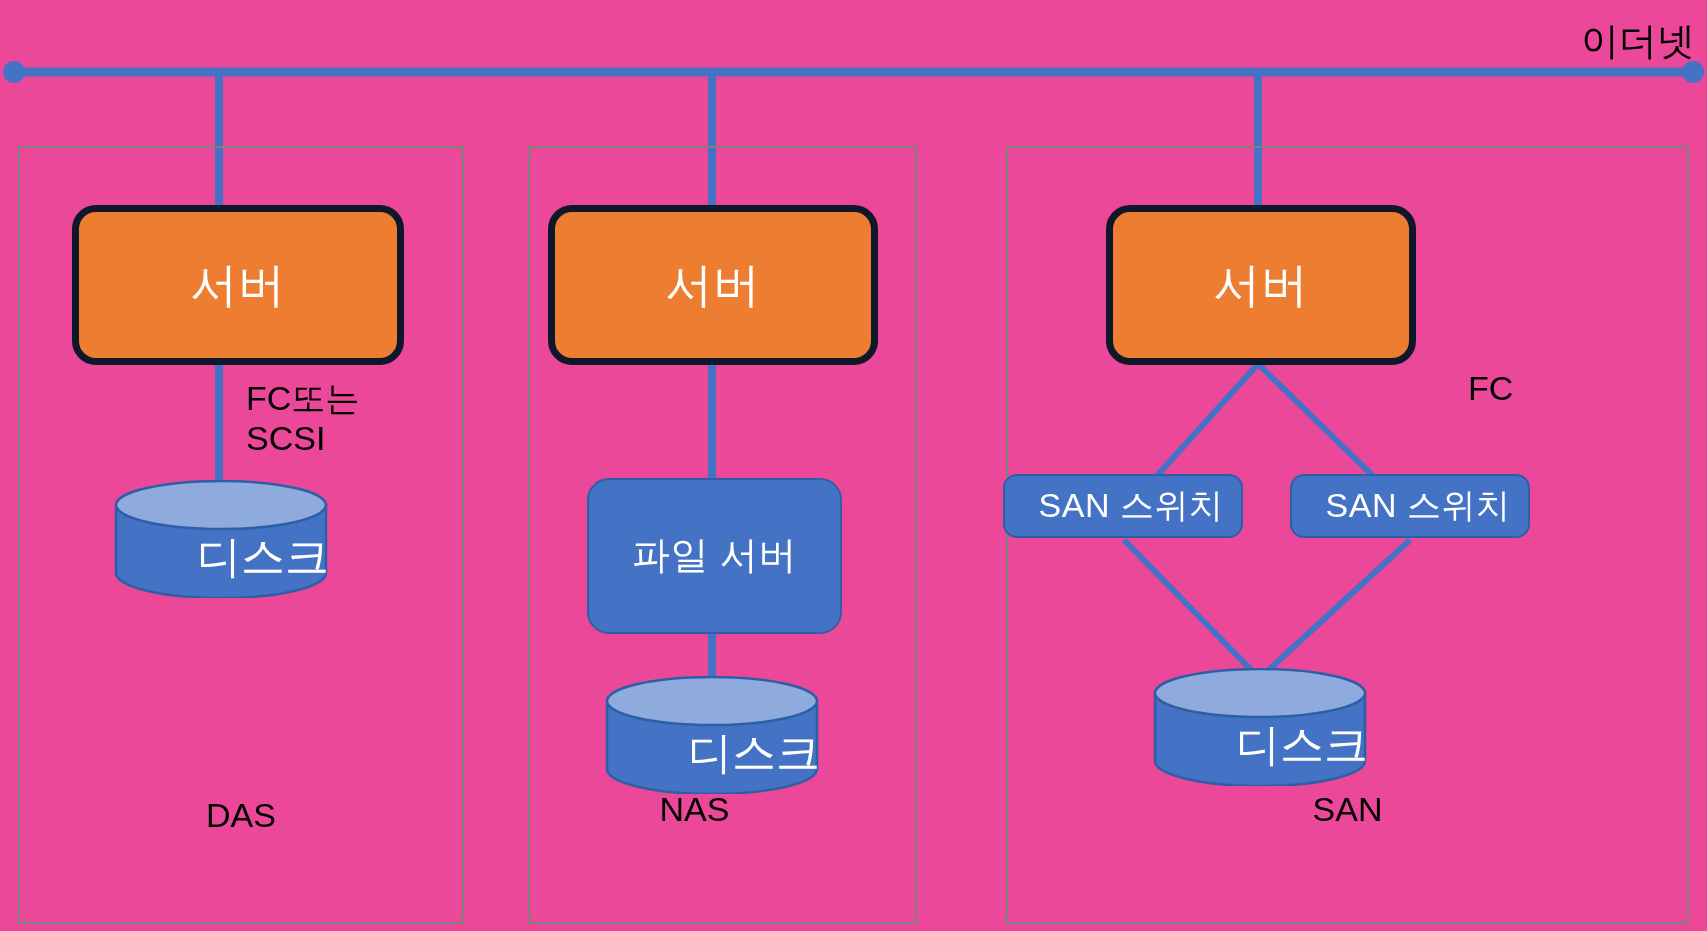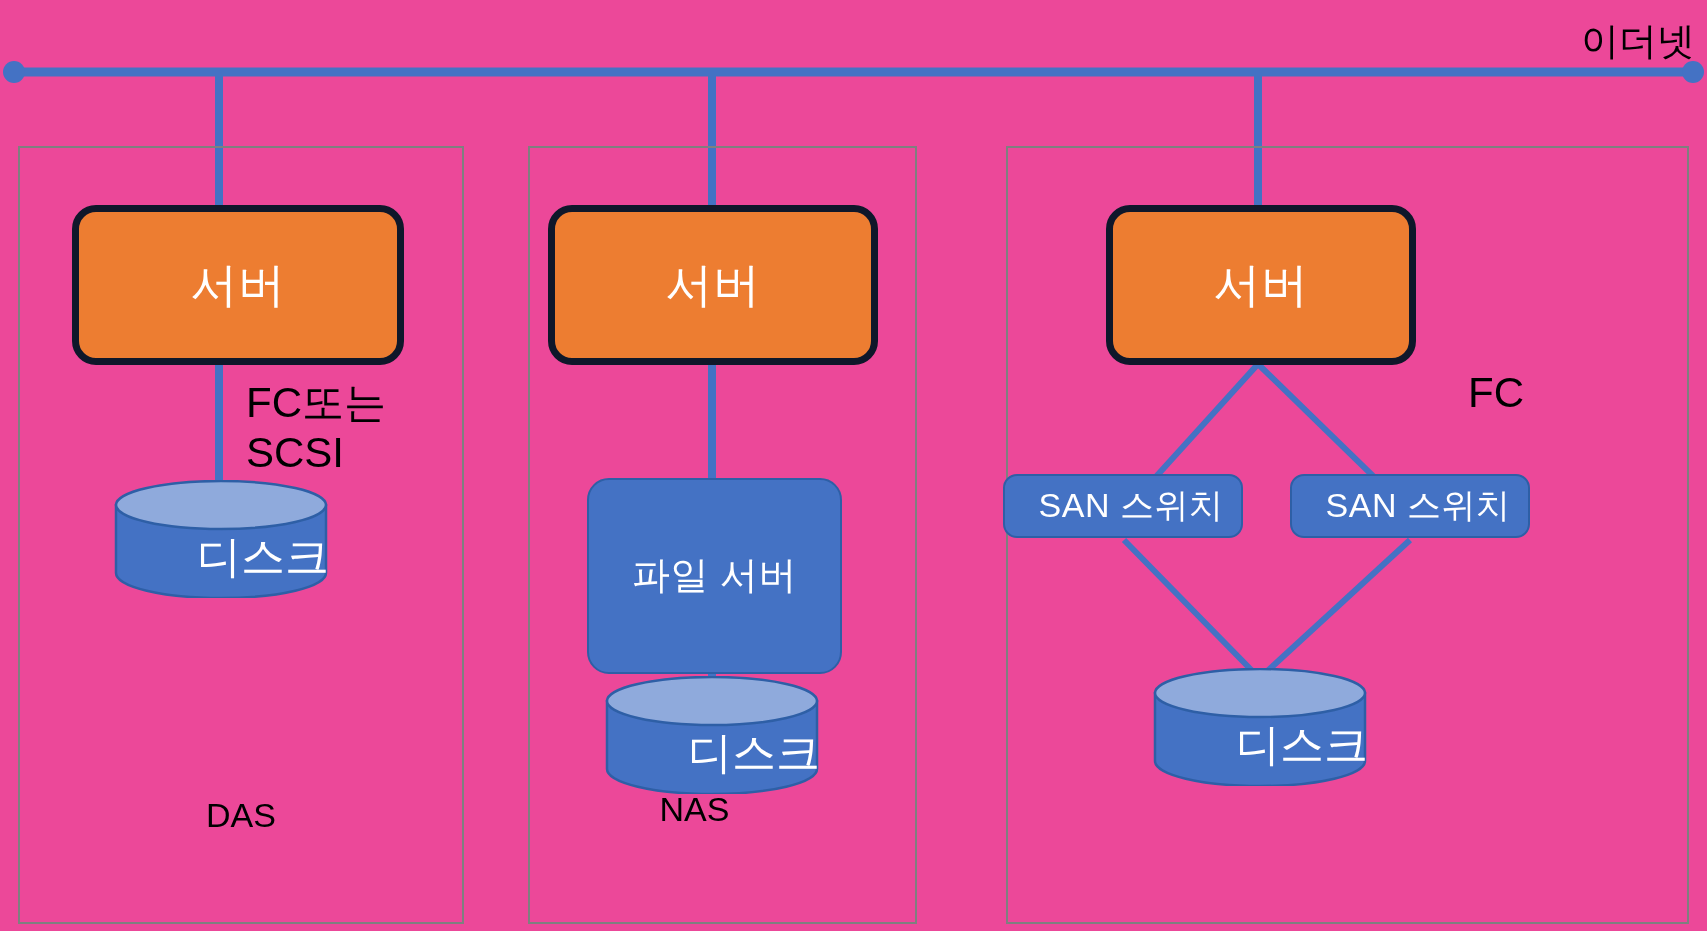--- a/index.html
+++ b/index.html
@@ -67,21 +67,21 @@
     position: absolute;
     width: 100%;
     text-align: right;
     color: #ffffff;
     font-size: 44px;
     pointer-events: none;
   }
   .plain-label {
     position: absolute;
     color: #000000;
-    font-size: 42px;
+    font-size: 34px;
     line-height: 1.18;
     white-space: pre-line;
   }
   .caption {
     position: absolute;
     color: #000000;
     font-size: 34px;
     text-align: center;
   }
   .eth-label {
@@ -137,21 +137,21 @@
   </div>
 
   <div class="caption" style="left:18px; top:790px; width:446px;margin-top:6px;">DAS</div>
 
   <div class="panel" style="left:528px; top:146px; width:389px; height:778px;"></div>
 
   <div class="node server-node" style="left:548px; top:205px; width:330px; height:160px;">
     <span>서버</span>
   </div>
 
-  <div class="node blue-node" style="left:587px; top:478px; width:255px; height:196px;">
+  <div class="node blue-node" style="left:587px; top:478px; width:255px; height:156px;">
     <span>파일 서버</span>
   </div>
 
   <div class="cyl" style="left:604px; top:676px; width:216px; height:118px;">
     <svg width="216" height="118" viewBox="0 0 216 118">
       <path d="M3 25 L3 93 A105 25 0 0 0 213 93 L213 25 Z" fill="#4472C4" stroke="#2E5FA6" stroke-width="2.5"></path>
       <ellipse cx="108" cy="25" rx="105" ry="24" fill="#8FAADC" stroke="#2E5FA6" stroke-width="2.5"></ellipse>
     </svg>
     <div class="cyl-label" style="top:48px;">디스크</div>
   </div>
@@ -175,14 +175,15 @@
   </div>
 
   <div class="cyl" style="left:1152px; top:668px; width:216px; height:118px;">
     <svg width="216" height="118" viewBox="0 0 216 118">
       <path d="M3 25 L3 93 A105 25 0 0 0 213 93 L213 25 Z" fill="#4472C4" stroke="#2E5FA6" stroke-width="2.5"></path>
       <ellipse cx="108" cy="25" rx="105" ry="24" fill="#8FAADC" stroke="#2E5FA6" stroke-width="2.5"></ellipse>
     </svg>
     <div class="cyl-label" style="top:48px;">디스크</div>
   </div>
 
+  <div class="caption" style="left:1006px; top:790px; width:683px;">SAN</div>
 
 </div>
 
 </body></html>

